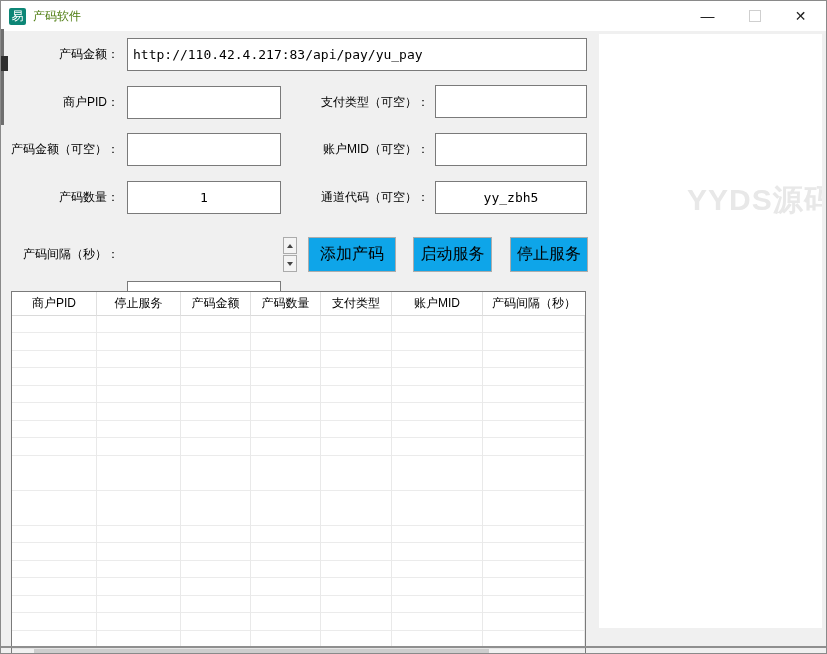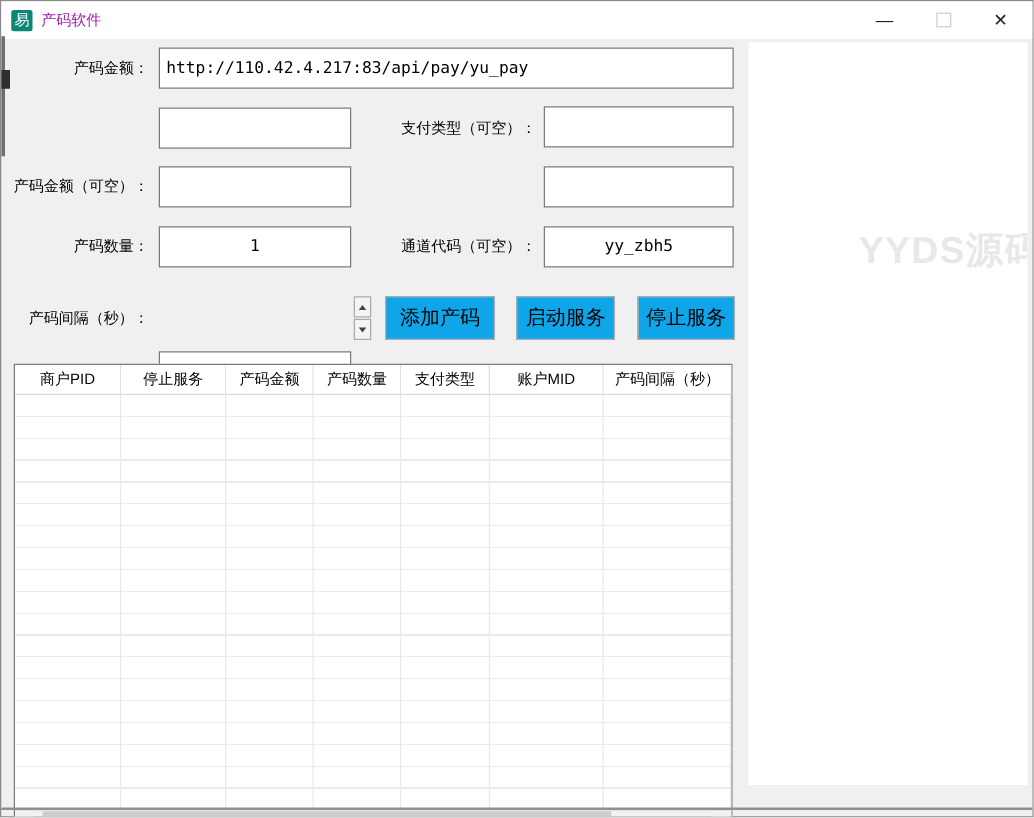--- a/index.html
+++ b/index.html
@@ -13,21 +13,21 @@
   
   .titlebar{position:absolute;left:0;top:0;right:0;height:30px;background:#ffffff;}
   .app-icon{
     position:absolute;left:8px;top:7px;width:17px;height:17px;
     background:#0d8676;color:#fff;border-radius:2px;
     display:flex;align-items:center;justify-content:center;
     font-size:12px;line-height:17px;
   }
   .title-text{
     position:absolute;left:32px;top:0;height:30px;line-height:30px;
-    font-size:12px;color:#a21caf;
+    font-size:12px;color:#4d7c0f;
   }
   .ctrl{
     position:absolute;top:0;width:45px;height:30px;
     display:flex;align-items:center;justify-content:center;
     font-size:13px;color:#222;cursor:default;
   }
   .ctrl-min{left:684px;font-size:14px;}
   .ctrl-max{left:731px;}
   .ctrl-close{left:777px;font-size:14px;}
   .max-glyph{width:10px;height:10px;border:1px solid #cfcfcf;display:block;}
@@ -118,22 +118,24 @@
     <div class="ctrl ctrl-max">
       <span class="max-glyph"></span>
     </div>
     <div class="ctrl ctrl-close">✕</div>
   </div>
 
   <div class="edge-strip"></div>
   <div class="edge-blob"></div>
 
   <div class="flabel" style="left:18px;top:37px;width:100px;">产码金额：</div>
+  <div class="flabel" style="left:18px;top:85px;width:100px;">商户PID：</div>
   <div class="flabel" style="left:300px;top:85px;width:128px;">支付类型（可空）：</div>
   <div class="flabel" style="left:2px;top:132px;width:116px;">产码金额（可空）：</div>
+  <div class="flabel" style="left:300px;top:132px;width:128px;">账户MID（可空）：</div>
   <div class="flabel" style="left:18px;top:180px;width:100px;">产码数量：</div>
   <div class="flabel" style="left:300px;top:180px;width:128px;">通道代码（可空）：</div>
   <div class="flabel" style="left:2px;top:236px;width:116px;height:35px;line-height:35px;">产码间隔（秒）：</div>
 
   <input class="tbox" style="left: 126px; top: 37px; width: 460px;" value="http://110.42.4.217:83/api/pay/yu_pay">
   <input class="tbox" style="left: 126px; top: 85px; width: 154px;" value="">
   <input class="tbox" style="left: 434px; top: 84px; width: 152px;" value="">
   <input class="tbox" style="left: 126px; top: 132px; width: 154px;" value="">
   <input class="tbox" style="left: 434px; top: 132px; width: 152px;" value="">
   <input class="tbox center" style="left: 126px; top: 180px; width: 154px;" value="1">

